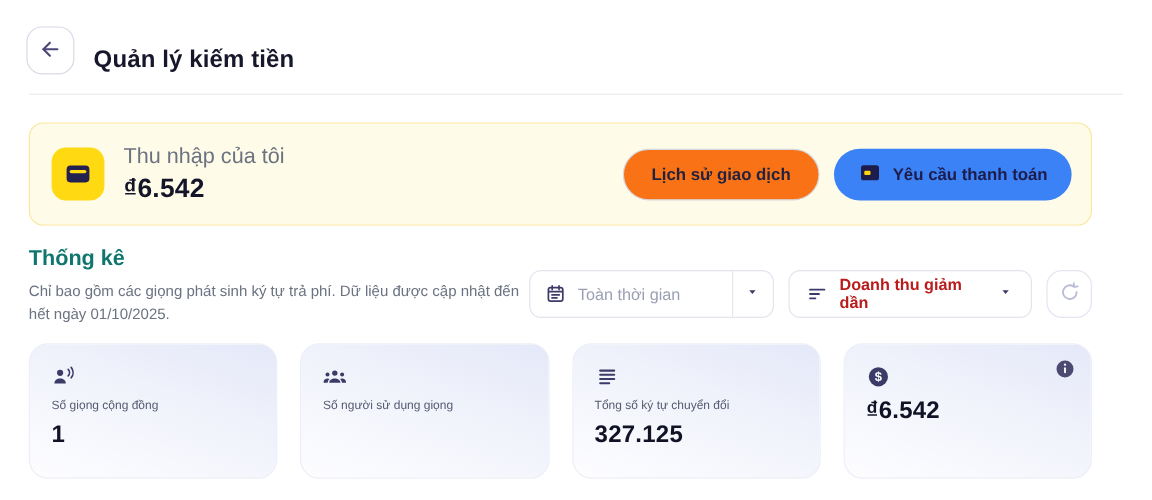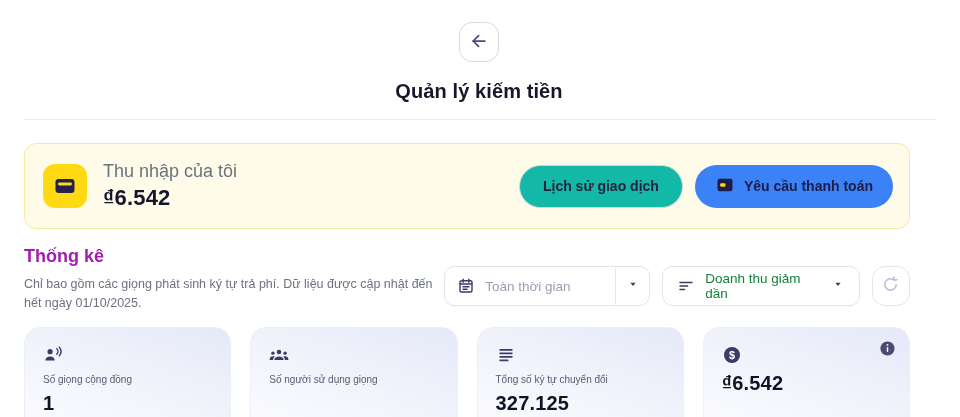--- a/index.html
+++ b/index.html
@@ -5,21 +5,21 @@
   * { margin:0; padding:0; box-sizing:border-box; }
   html,body { background:#fff; }
   body {
     width:960px; height:417px; overflow:hidden;
     font-family:"Liberation Sans","DejaVu Sans",sans-serif;
     color:#1c1c30;
   }
   .page { width:960px; height:417px; position:relative; background:#fff; }
 
   
-  .app-header { display:flex; align-items:center; gap:16px; padding:22px 24px 16px 22px;flex-direction:column; }
+  .app-header { display:flex; align-items:flex-end; gap:16px; padding:22px 24px 16px 22px; }
   .back-btn {
     width:40px; height:40px; border:1px solid #d9d9e6; border-radius:13px;
     background:#fff; display:flex; align-items:center; justify-content:center;
     color:#4b4878; cursor:pointer; flex:0 0 auto;
   }
   .back-btn svg { width:20px; height:20px; }
   .header-text h1 { font-size:20px; font-weight:700; color:#17172b; letter-spacing:.1px; margin-top:2px; }
   .header-text p { font-size:13.5px; color:#6b7280; margin-top:7px; }
   .header-divider { border:none; border-top:1px solid #ececf1; margin:0 24px; }
 
@@ -33,39 +33,39 @@
   .wallet-tile {
     width:44px; height:44px; border-radius:12px; background:#ffd912;
     display:flex; align-items:center; justify-content:center; color:#22214f;
   }
   .wallet-tile svg { width:24px; height:24px; }
   .income-label { font-size:18px; color:#6b7280; }
   .income-amount { font-size:22px; font-weight:700; color:#15152a; margin-top:3px; letter-spacing:.2px; }
   .income-actions { display:flex; align-items:center; gap:12px; }
   .btn { height:43px; border-radius:22px; font-size:14px; font-weight:700; cursor:pointer;
          display:flex; align-items:center; gap:9px; font-family:inherit; }
-  .btn-ghost { background:#14b8a6; border:1px solid #d5d7e0; color:#23223f; padding:0 23px; }
+  .btn-ghost { background:#f97316; border:1px solid #d5d7e0; color:#23223f; padding:0 23px; }
   .btn-primary { background:#3b82f6; border:none; color:#1d1c4a; padding:0 20px; }
   .btn-primary svg { width:20px; height:20px; }
 
   
   .stats-header { display:flex; justify-content:space-between; align-items:flex-start;
                   margin:17px 0 0 24px; width:886px; }
-  .stats-title { font-size:18px; font-weight:700; color:#a21caf; }
+  .stats-title { font-size:18px; font-weight:700; color:#0f766e; }
   .stats-desc { font-size:12.5px; color:#6b7280; margin-top:8px; max-width:438px; line-height:1.55; }
   .filters { display:flex; align-items:center; gap:12px; margin-top:20px; }
   .select-box { display:flex; align-items:center; height:40px; border:1px solid #e2e4ee;
                 border-radius:10px; background:#fff; cursor:pointer; }
   .select-date { width:216px; }
   .select-date .sel-main { display:flex; align-items:center; gap:10px; padding:0 12px; flex:1; }
   .sel-placeholder { font-size:13.5px; color:#9aa0b2; }
   .sel-caret-seg { width:34px; height:100%; border-left:1px solid #e6e7f0;
                    display:flex; align-items:center; justify-content:center; color:#3c3a67; }
   .select-sort { padding:0 14px; gap:10px; }
-  .sel-value { font-size:13.5px; font-weight:400; color:#15803d; }
+  .sel-value { font-size:13.5px; font-weight:700; color:#b91c1c; }
   .icon-nav { color:#3c3a67; display:flex; }
   .icon-nav svg { width:18px; height:18px; }
   .caret svg { width:14px; height:14px; }
   .select-sort .caret { color:#3c3a67; margin-left:2px; }
   .refresh-btn { width:40px; height:40px; border:1px solid #e4e5f1; border-radius:13px;
                  background:#fff; display:flex; align-items:center; justify-content:center;
                  color:#babdd7; cursor:pointer; }
   .refresh-btn svg { width:19px; height:19px; }
 
   

